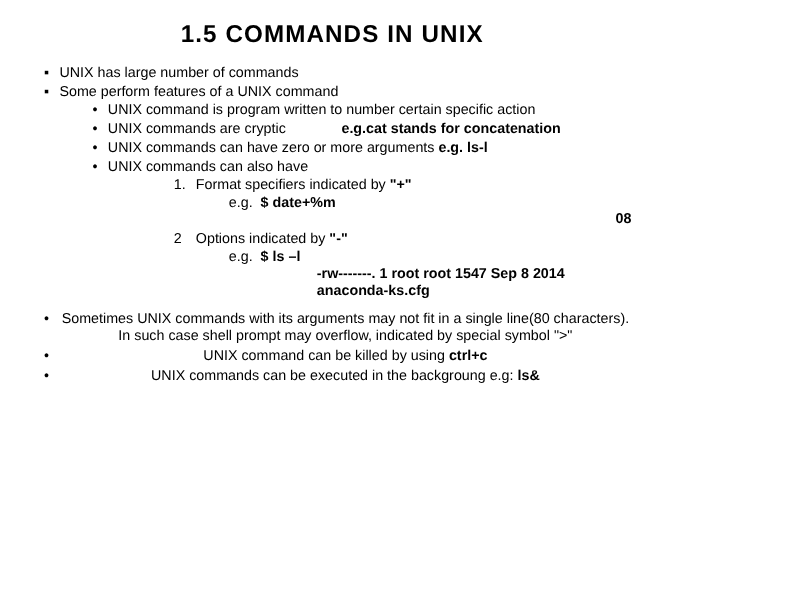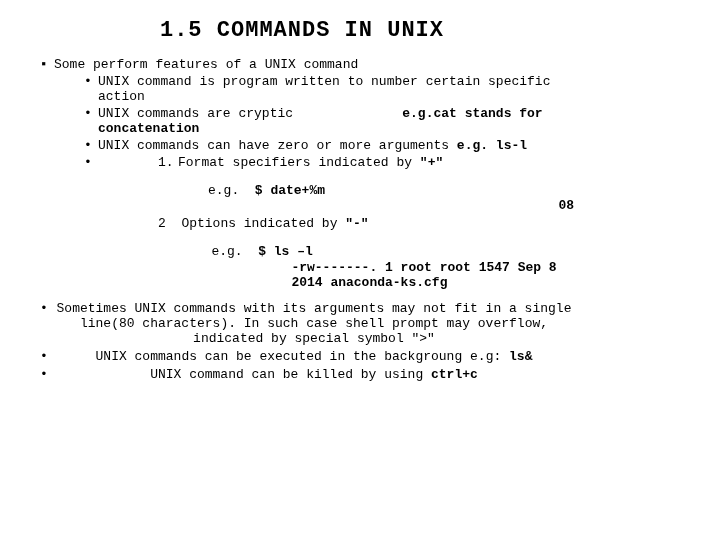--- a/index.html
+++ b/index.html
@@ -15,21 +15,20 @@
       font-family: Arial, sans-serif;
       font-size: 13px;
       color: #000000;
       overflow: hidden;
     }
 
     .page {
       width: 604px;
       height: 540px;
       padding: 18px 30px 18px 30px;
-      font-family: Liberation Mono, monospace;
     }
 
     h1 {
       text-align: center;
       font-size: 22px;
       font-weight: bold;
       margin-bottom: 14px;
       letter-spacing: 1px;
     }
 
@@ -91,21 +90,21 @@
       min-width: 20px;
       font-weight: normal;
     }
 
     .num-content {
       flex: 1;
     }
 
     .indent-block {
       padding-left: 30px;
-      margin-top: 13px;
+      margin-top: 1px;
       margin-bottom: 1px;
     }
 
     .center-line {
       text-align: right;
       padding-left: 0;
     }
 
     .deeper-indent {
       padding-left: 80px;
@@ -133,33 +132,35 @@
     }
   </style>
 </head>
 <body>
 
 <div class="page">
 
   <h1>1.5 COMMANDS IN UNIX</h1>
 
   <ul class="top-bullets">
+    <li>UNIX has large number of commands</li>
     <li>
       <span>Some perform features of a UNIX command</span>
       <ul class="sub-bullets">
         <li>
           <span>UNIX command is program written to number certain specific action</span>
         </li>
         <li>
           <span>UNIX commands are cryptic&nbsp;&nbsp;&nbsp;&nbsp;&nbsp;&nbsp;&nbsp;&nbsp;&nbsp;&nbsp;&nbsp;&nbsp;&nbsp;&nbsp;<span class="bold">e.g.cat stands for concatenation</span></span>
         </li>
         <li>
           <span>UNIX commands can have zero or more arguments <span class="bold">e.g. ls-l</span></span>
         </li>
         <li>
+          <span>UNIX commands can also have</span>
 
           <div class="numbered-list">
 
             <div class="numbered-item">
               <span class="num-label bold">1.</span>
               <div class="num-content">
                 <span>Format specifiers indicated by <span class="bold">"+"</span></span>
                 <div class="indent-block">
                   <span>e.g.&nbsp;&nbsp;</span><span class="bold">$ date+%m</span>
                   <div class="center-line bold">08</div>
@@ -181,20 +182,20 @@
         </li>
       </ul>
     </li>
   </ul>
 
   <ul class="bottom-bullets">
     <li>
       <span>Sometimes UNIX commands with its arguments may not fit in a single line(80 characters). In such case shell prompt may overflow, indicated by special symbol  "&gt;"</span>
     </li>
     <li>
+      <span>UNIX command can be killed by using  <span class="bold">ctrl+c</span></span>
+    </li>
+    <li>
       <span>UNIX commands can be executed in the backgroung  e.g: <span class="bold">ls&amp;</span></span>
     </li>
-    <li>
-      <span>UNIX command can be killed by using  <span class="bold">ctrl+c</span></span>
-    </li>
   </ul>
 
 </div>
 
 </body></html>

